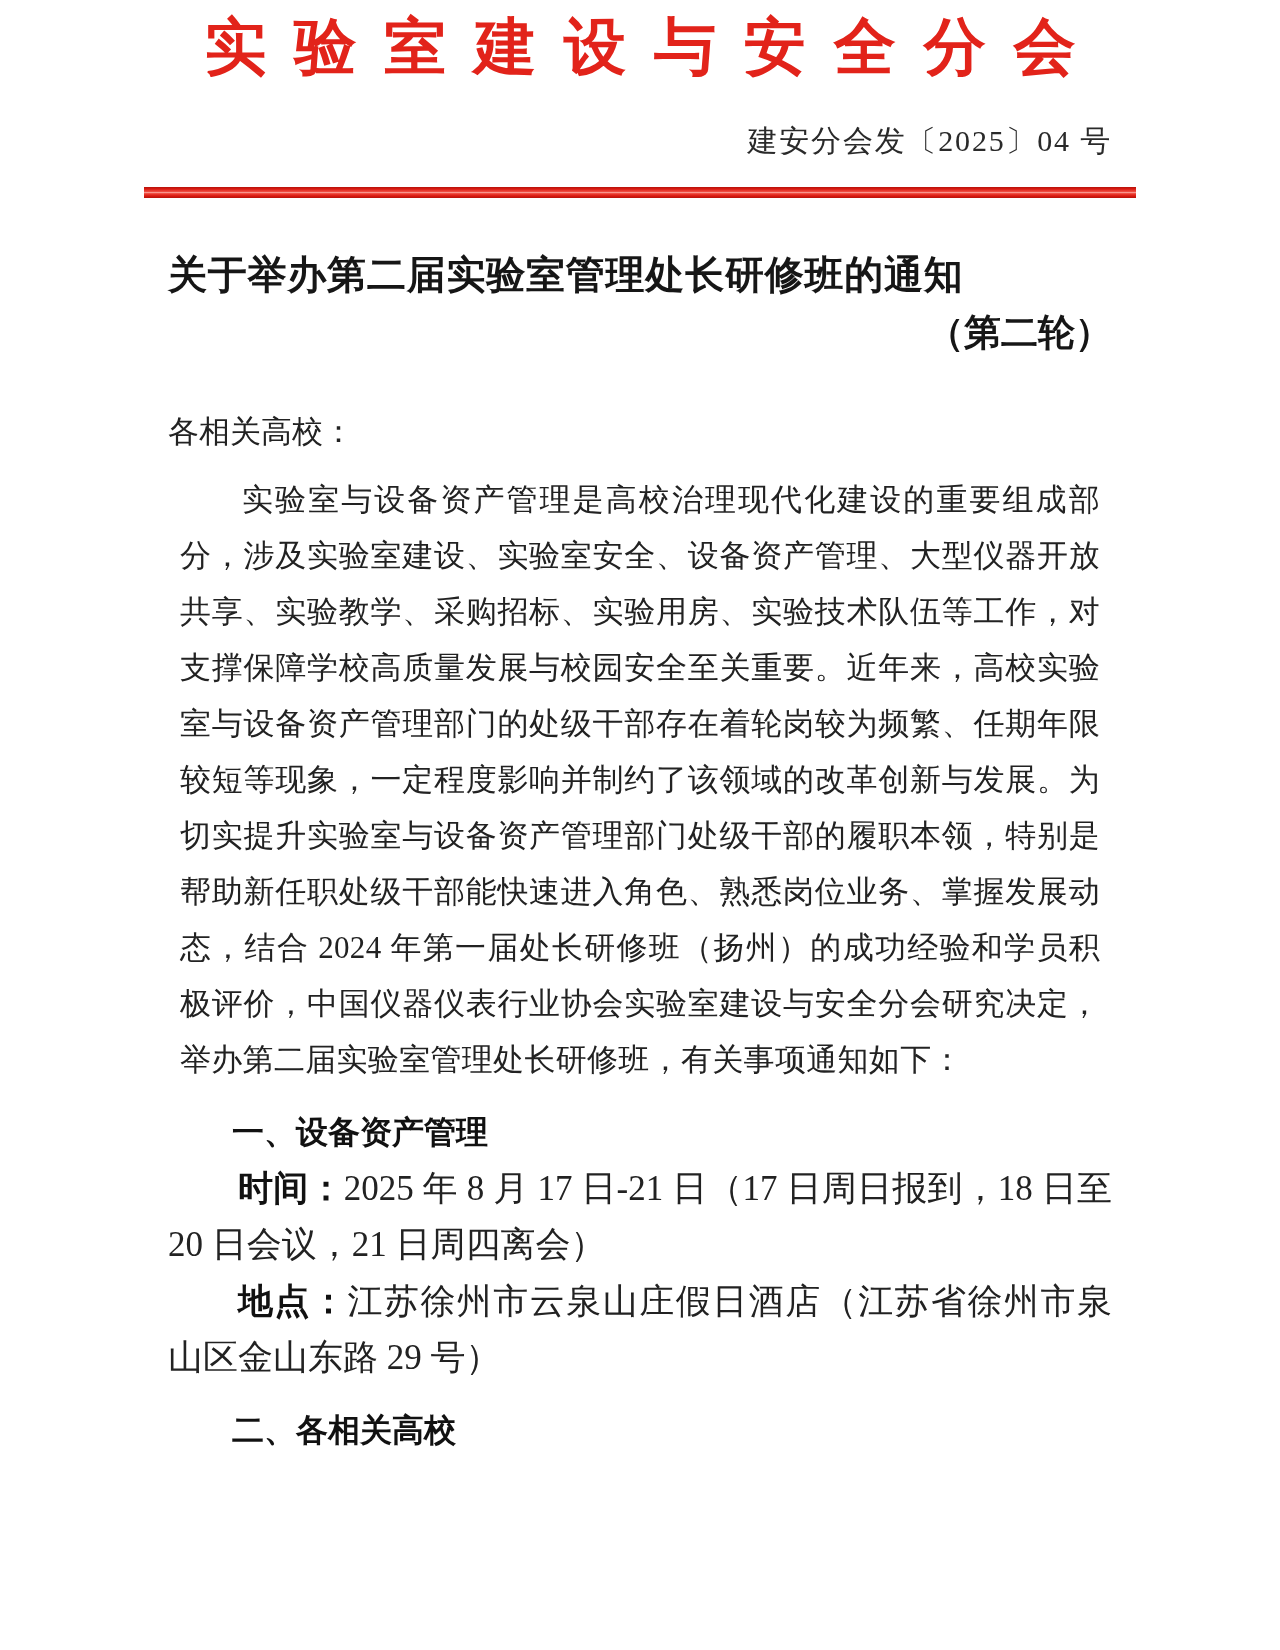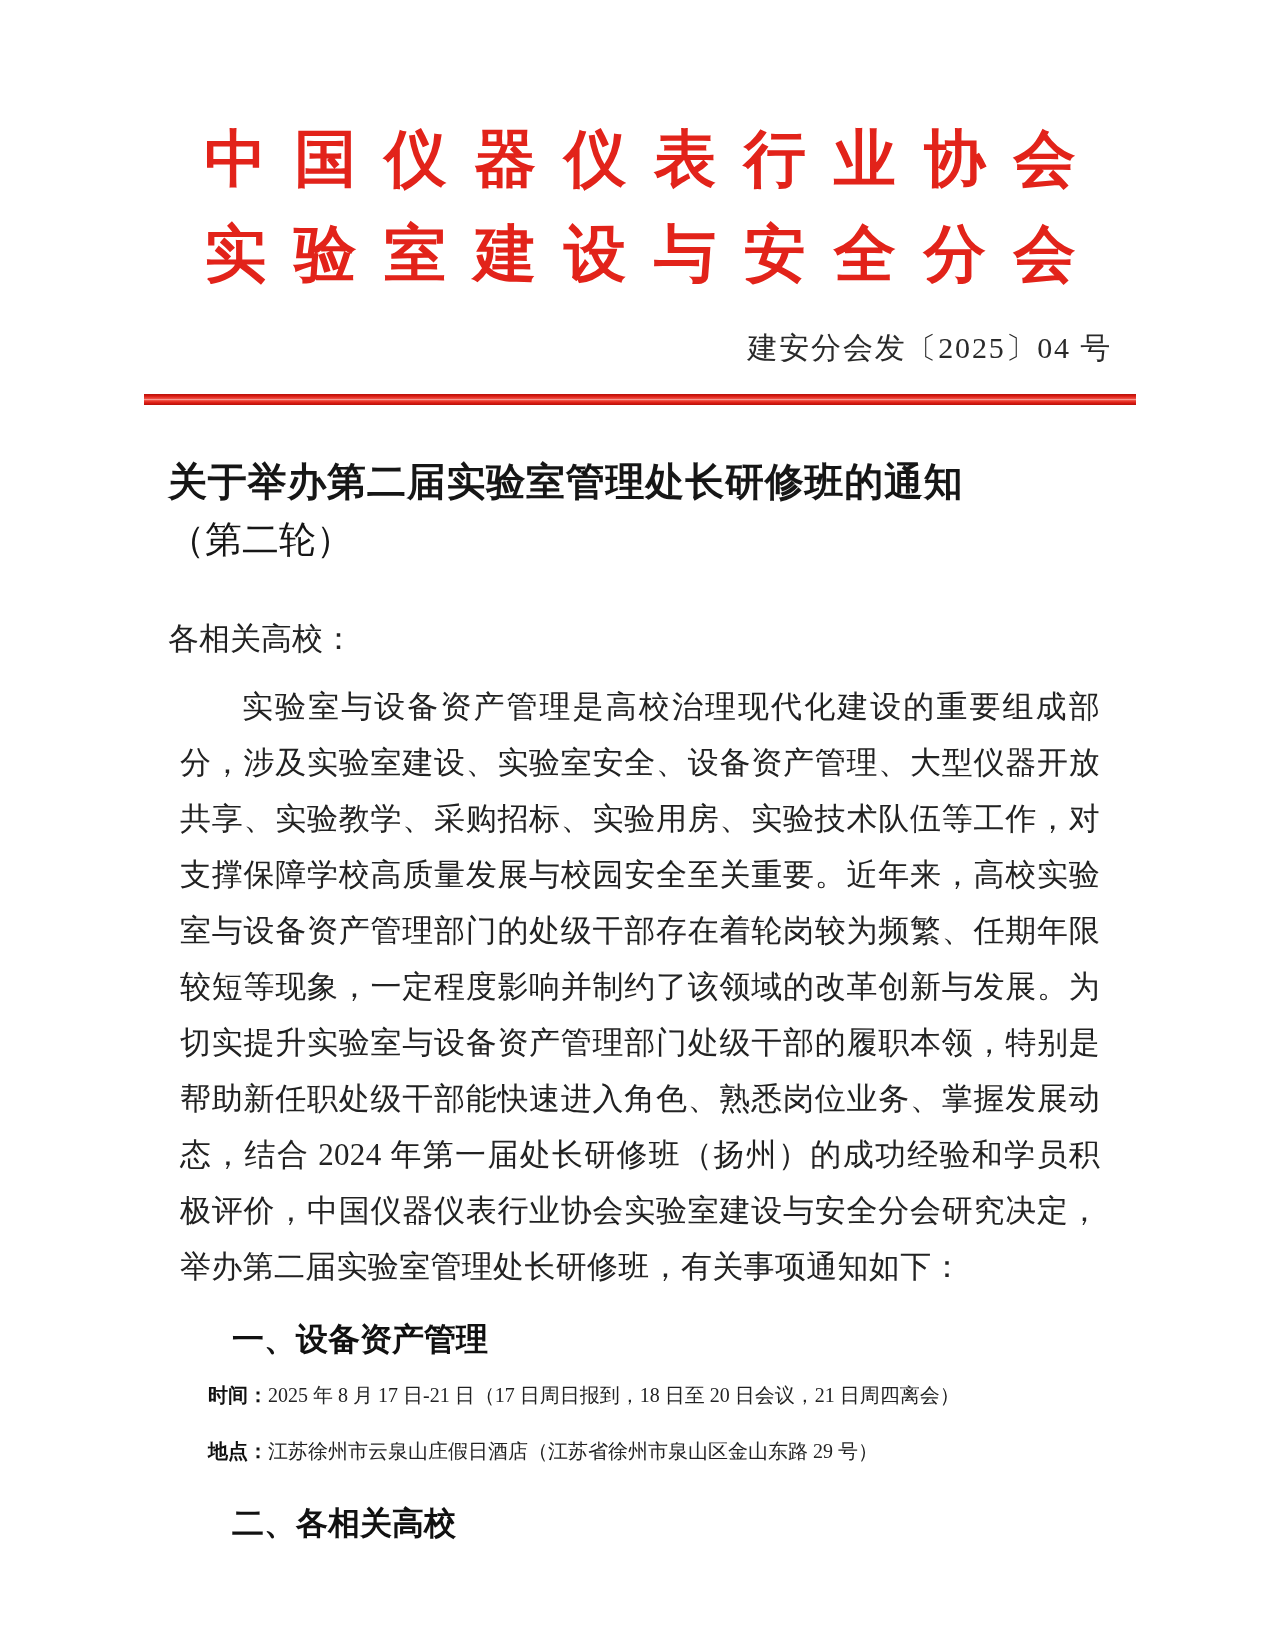--- a/index.html
+++ b/index.html
@@ -56,24 +56,24 @@
   .doc-title {
     margin-top: 48px;
     text-align: left;
     font-size: 39px;
     line-height: 58px;
     font-weight: bold;
     letter-spacing: 0.02em;
     color: #161616;
   }
   .doc-subtitle {
-    text-align: left;
+    text-align: right;
     font-size: 37px;
     line-height: 58px;
-    font-weight: normal;
+    font-weight: bold;
     color: #161616;
   }
 
   
   .salutation {
     margin-top: 42px;
     font-size: 31px;
     line-height: 56px;
   }
   .body-para {
@@ -89,38 +89,37 @@
     margin-top: 16px;
     font-size: 32px;
     line-height: 56px;
     font-weight: bold;
     text-indent: 2em;
     font-family: "Liberation Sans", "DejaVu Sans", sans-serif;
     color: #111111;
   }
   .detail-para {
     margin: 0;
-    font-size: 20px;
+    font-size: 35px;
     line-height: 56px;
     text-align: justify;
     text-align-last: left;
     text-indent: 2em;
   }
   .detail-label {
     font-weight: bold;
     font-family: "Liberation Sans", "DejaVu Sans", sans-serif;
     color: #111111;
   }
 </style>
 </head>
 <body>
 
 <div class="page">
 
-  <div class="org-name">中国仪器仪表行业协会</div>
   <div class="org-name" style="margin-top:0;">实验室建设与安全分会</div>
 
   <div class="doc-number">建安分会发〔2025〕04 号</div>
 
   <div class="red-rule"></div>
 
   <div class="doc-title">关于举办第二届实验室管理处长研修班的通知</div>
   <div class="doc-subtitle">（第二轮）</div>
 
   <div class="salutation">各相关高校：</div>

